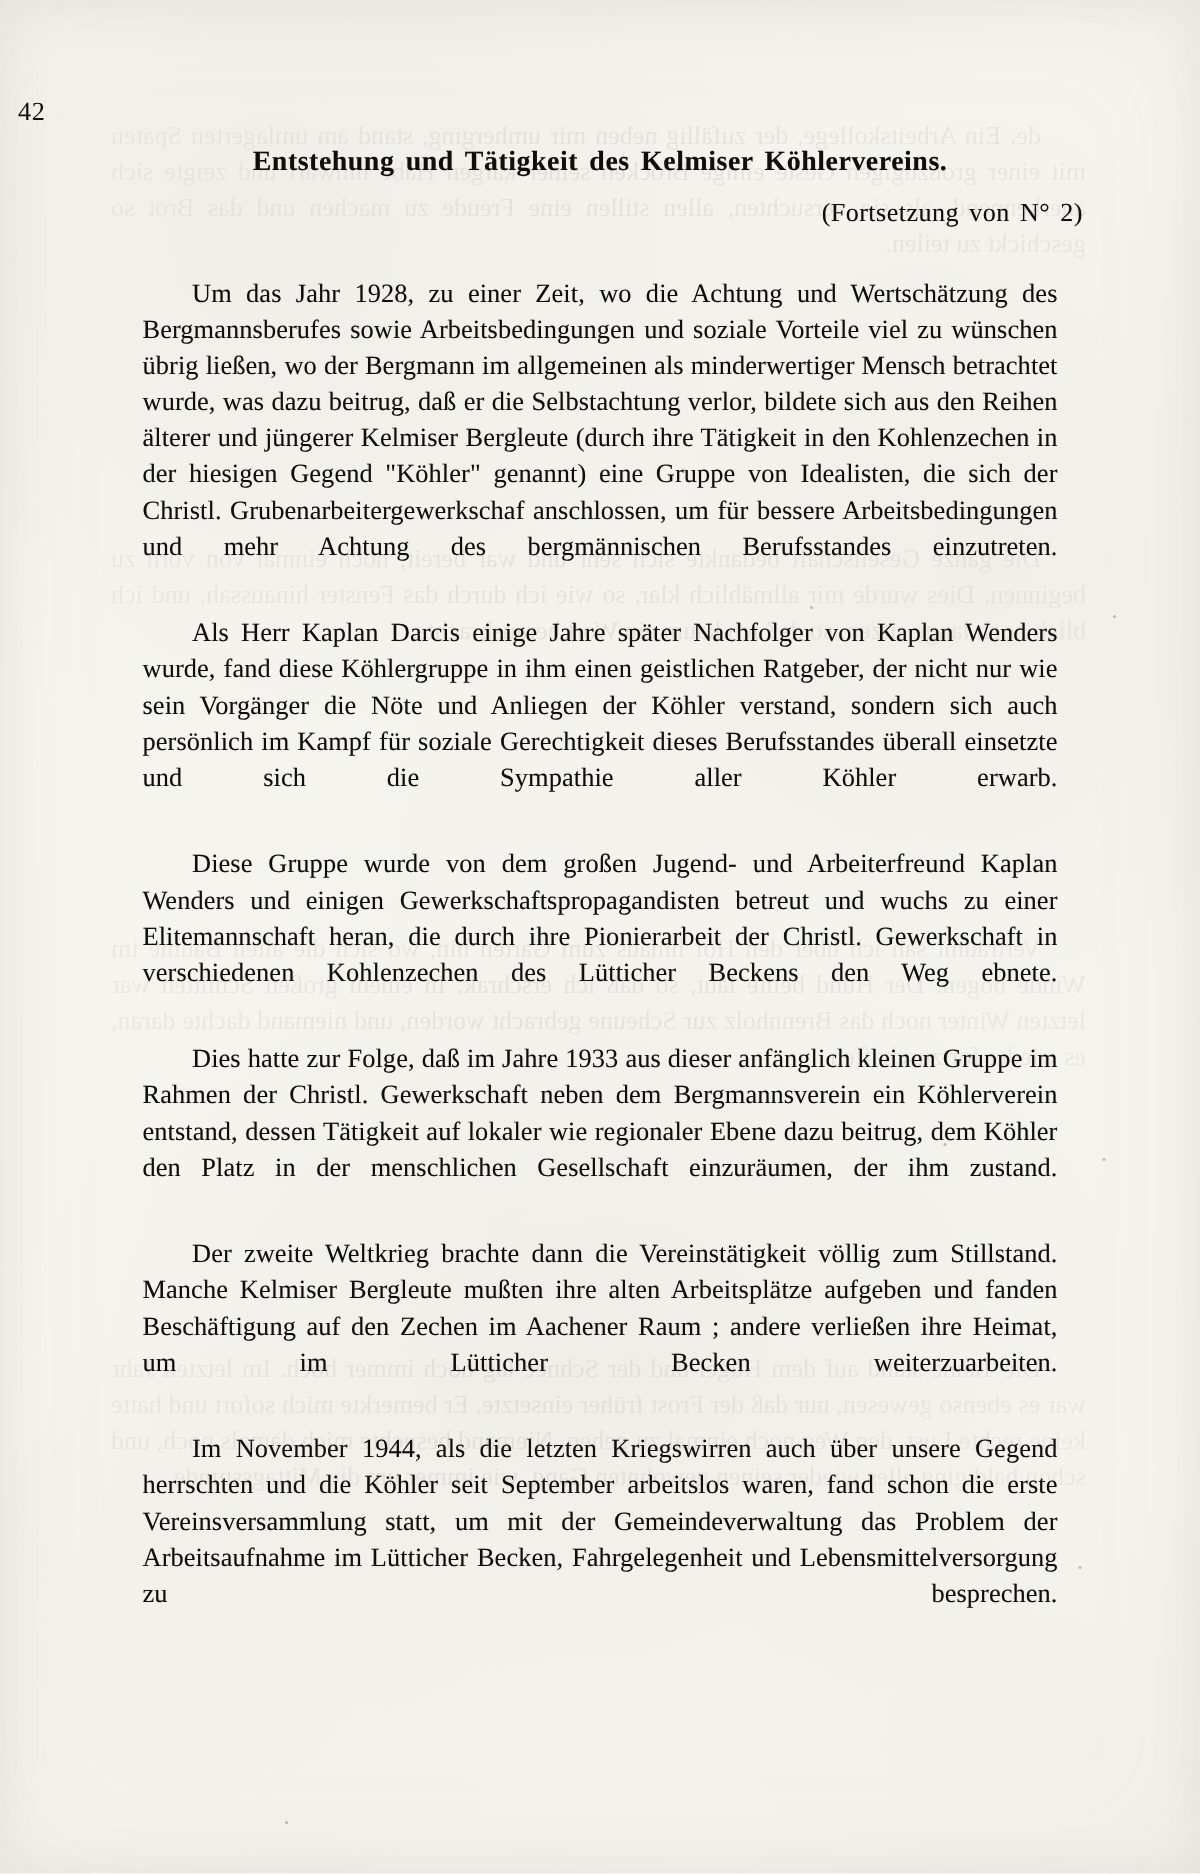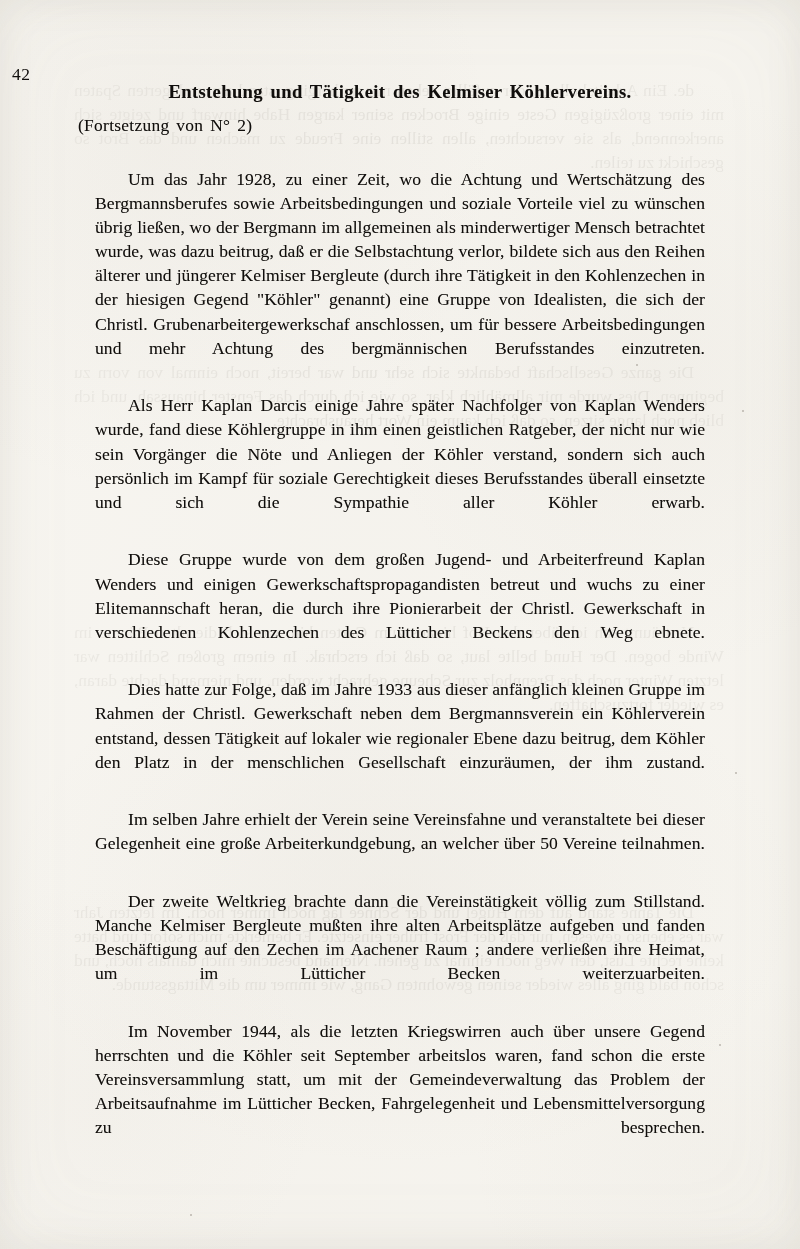--- a/index.html
+++ b/index.html
@@ -64,21 +64,21 @@
     right: 74px;
     text-align: justify;
   }
   .bleed-block p { margin: 0 0 11px 0; text-indent: 30px; }
 
   
   .content {
     position: absolute;
     z-index: 2;
     left: 78px;
-    top: 0;
+    top: 16px;
     width: 644px;
   }
 
   .folio {
     position: absolute;
     top: 64px;
     left: 12px;
     font-size: 17.5px;
     letter-spacing: 0.4px;
     z-index: 2;
@@ -91,21 +91,21 @@
     font-size: 18.6px;
     font-weight: bold;
     letter-spacing: 0.35px;
     word-spacing: 2.6px;
     line-height: 22px;
   }
 
   .doc-subtitle {
     margin: 0;
     padding-top: 11px;
-    text-align: left;
+    text-align: right;
     font-size: 17.4px;
     letter-spacing: 0.3px;
     word-spacing: 2.2px;
     line-height: 22px;
   }
 
   .body-text {
     margin: 17px;
     padding-top: 14px;
   }
@@ -167,21 +167,20 @@
   <div class="content">
 
     <h1 class="doc-title">Entstehung und Tätigkeit des Kelmiser Köhlervereins.</h1>
     <div class="doc-subtitle">(Fortsetzung von N° 2)</div>
 
     <div class="body-text">
       <p>Um das Jahr 1928, zu einer Zeit, wo die Achtung und Wertschätzung des Bergmannsberufes sowie Arbeitsbedingungen und soziale Vorteile viel zu wünschen übrig ließen, wo der Bergmann im allgemeinen als minderwertiger Mensch betrachtet wurde, was dazu beitrug, daß er die Selbstachtung verlor, bildete sich aus den Reihen älterer und jüngerer Kelmiser Bergleute (durch ihre Tätigkeit in den Kohlenzechen in der hiesigen Gegend "Köhler" genannt) eine Gruppe von Idealisten, die sich der Christl. Grubenarbeitergewerkschaf anschlossen, um für bessere Arbeitsbedingungen und mehr Achtung des bergmännischen Berufsstandes einzutreten.</p>
       <p>Als Herr Kaplan Darcis einige Jahre später Nachfolger von Kaplan Wenders wurde, fand diese Köhlergruppe in ihm einen geistlichen Ratgeber, der nicht nur wie sein Vorgänger die Nöte und Anliegen der Köhler verstand, sondern sich auch persönlich im Kampf für soziale Gerechtigkeit dieses Berufsstandes überall einsetzte und sich die Sympathie aller Köhler erwarb.</p>
       <p>Diese Gruppe wurde von dem großen Jugend- und Arbeiterfreund Kaplan Wenders und einigen Gewerkschaftspropagandisten betreut und wuchs zu einer Elitemannschaft heran, die durch ihre Pionierarbeit der Christl. Gewerkschaft in verschiedenen Kohlenzechen des Lütticher Beckens den Weg ebnete.</p>
       <p>Dies hatte zur Folge, daß im Jahre 1933 aus dieser anfänglich kleinen Gruppe im Rahmen der Christl. Gewerkschaft neben dem Bergmannsverein ein Köhlerverein entstand, dessen Tätigkeit auf lokaler wie regionaler Ebene dazu beitrug, dem Köhler den Platz in der menschlichen Gesellschaft einzuräumen, der ihm zustand.</p>
-      <p>Im selben Jahre erhielt der Verein seine Vereinsfahne und veranstaltete bei dieser Gelegenheit eine große Arbeiterkundgebung, an welcher über 50 Vereine teilnahmen.</p>
       <p>Der zweite Weltkrieg brachte dann die Vereinstätigkeit völlig zum Stillstand. Manche Kelmiser Bergleute mußten ihre alten Arbeitsplätze aufgeben und fanden Beschäftigung auf den Zechen im Aachener Raum ; andere verließen ihre Heimat, um im Lütticher Becken weiterzuarbeiten.</p>
       <p>Im November 1944, als die letzten Kriegswirren auch über unsere Gegend herrschten und die Köhler seit September arbeitslos waren, fand schon die erste Vereinsversammlung statt, um mit der Gemeindeverwaltung das Problem der Arbeitsaufnahme im Lütticher Becken, Fahrgelegenheit und Lebensmittelversorgung zu besprechen.</p>
     </div>
 
   </div>
 
   <div class="paper-grain"></div>
   <div class="edge-shade"></div>
 
   <div id="speck-host">

